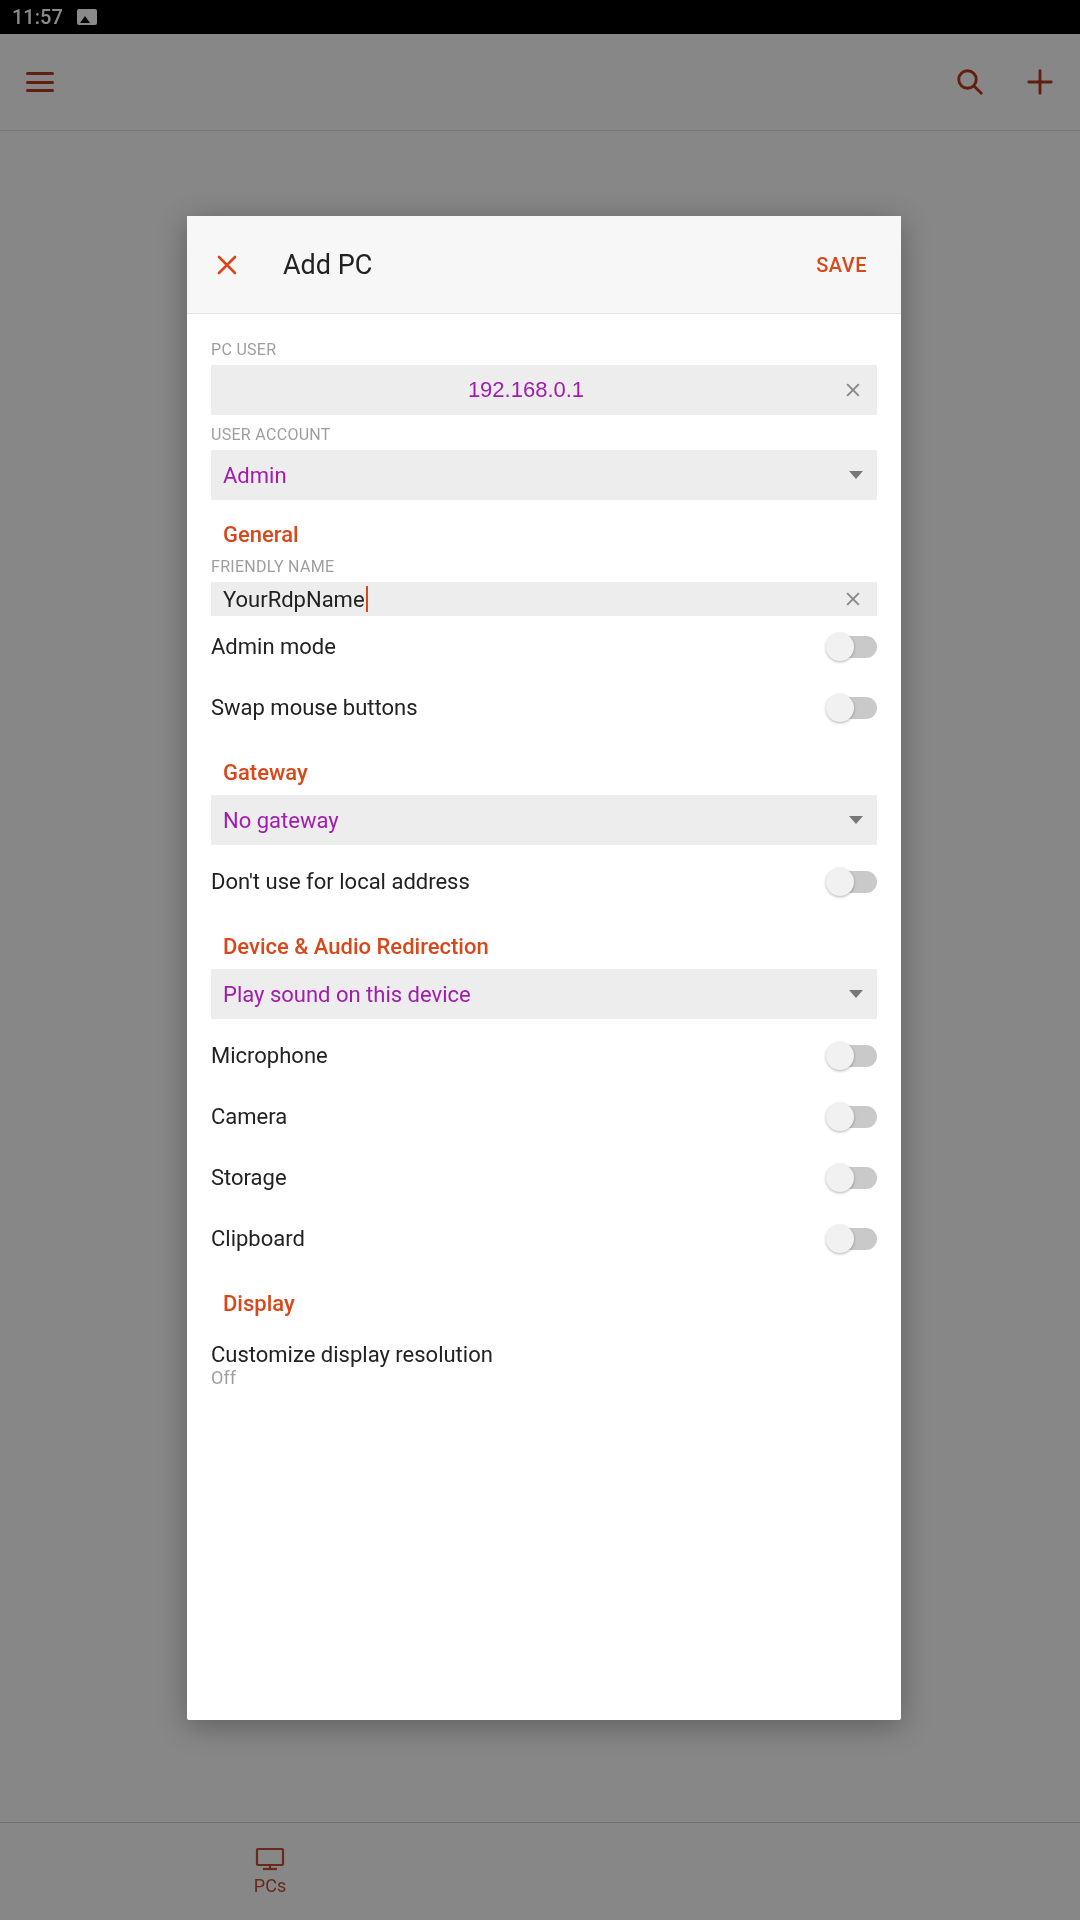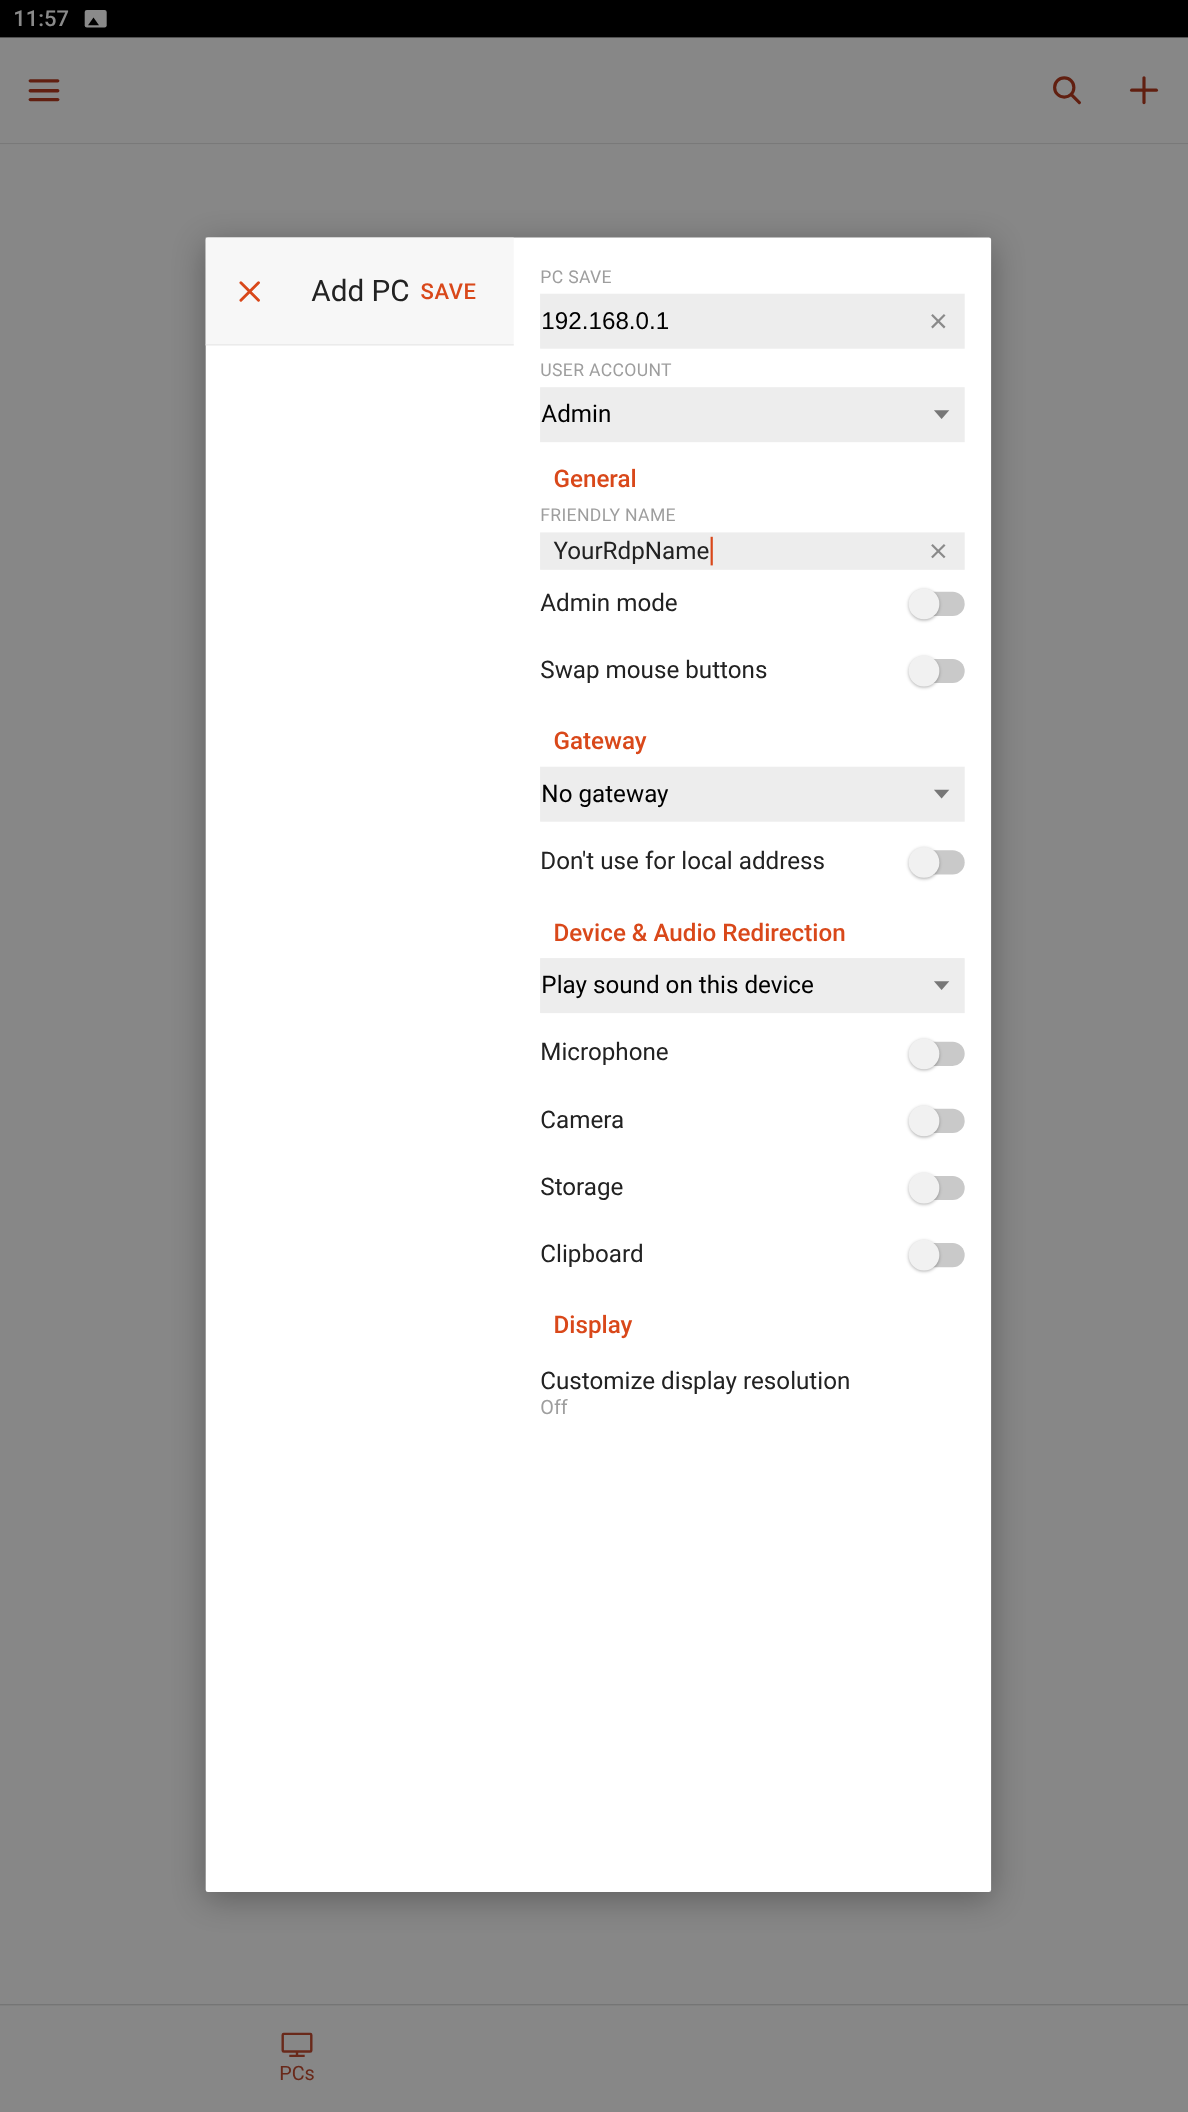--- a/index.html
+++ b/index.html
@@ -70,21 +70,21 @@
     position:absolute; top:0; left:0; right:0; bottom:0;
     background: rgba(0,0,0,0.46);
   }
   
   .dialog {
     position:absolute;
     left:187px; top:216px;
     width:714px; height:1504px;
     background:#fff;
     box-shadow: 0 6px 30px rgba(0,0,0,0.3);
-    display:flex; 
+    display:flex; flex-direction:column;
     border-radius:2px;
   }
   .dialog-header {
     height:98px;
     background:#f7f7f7;
     border-bottom:1px solid #e5e5e5;
     display:flex; align-items:center;
     padding: 0 24px;
   }
   .close-x { width:32px; height:32px; display:flex; align-items:center; justify-content:center; cursor:pointer; }
@@ -93,23 +93,24 @@
   .save-btn { margin-left:auto; color:#d9481a; font-size:20px; font-weight:500; letter-spacing:0.5px; cursor:pointer; padding:8px 10px; }
   .dialog-body { flex:1; overflow:auto; padding: 16px 24px 24px 24px; }
   .field-label { font-size:16px; color:#9e9e9e; letter-spacing:0.3px; margin-top:10px; margin-bottom:6px; }
   .section-title { font-size:22px; color:#d9481a; font-weight:500; margin-top:22px; margin-bottom:10px;margin-left:12px; }
   .text-field, .select-field {
     width:100%;
     background:#ededed;
     border:none;
     height:50px;
     font-size:22px;
-    color:#000000;
-    padding: 0 48px 0 1px;
+    color:#a21caf;
+    padding: 0 48px 0 12px;
     position:relative;
+    text-align:center;
   }
   .input-wrap { position:relative; }
   .input-wrap .clear-x {
     position:absolute; right:8px; top:50%; transform:translateY(-50%);
     width:32px; height:32px; display:flex; align-items:center; justify-content:center; cursor:pointer;
     color:#8a8a8a;
   }
   .select-wrap { position:relative; }
   .select-caret {
     position:absolute; right:14px; top:50%; transform:translateY(-50%);
@@ -191,21 +192,21 @@
           <line x1="4" y1="4" x2="20" y2="20" stroke="#d9481a" stroke-width="2.6" stroke-linecap="round"></line>
           <line x1="20" y1="4" x2="4" y2="20" stroke="#d9481a" stroke-width="2.6" stroke-linecap="round"></line>
         </svg>
     </div>
     <div class="dialog-title">Add PC</div>
     <div class="save-btn">SAVE</div>
   </div>
 
   <div class="dialog-body">
 
-    <div class="field-label">PC SAVE</div>
+    <div class="field-label">PC USER</div>
     <div class="input-wrap">
       <input class="text-field" value="192.168.0.1" style="">
       <div class="clear-x">
         <svg viewBox="0 0 24 24" width="20" height="20">
             <line x1="5" y1="5" x2="19" y2="19" stroke="#8a8a8a" stroke-width="2.4"></line>
             <line x1="19" y1="5" x2="5" y2="19" stroke="#8a8a8a" stroke-width="2.4"></line>
           </svg>
       </div>
     </div>
 

